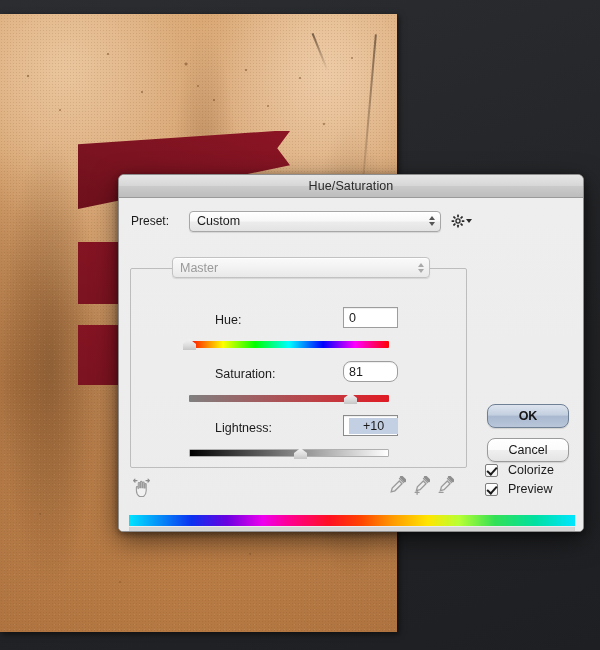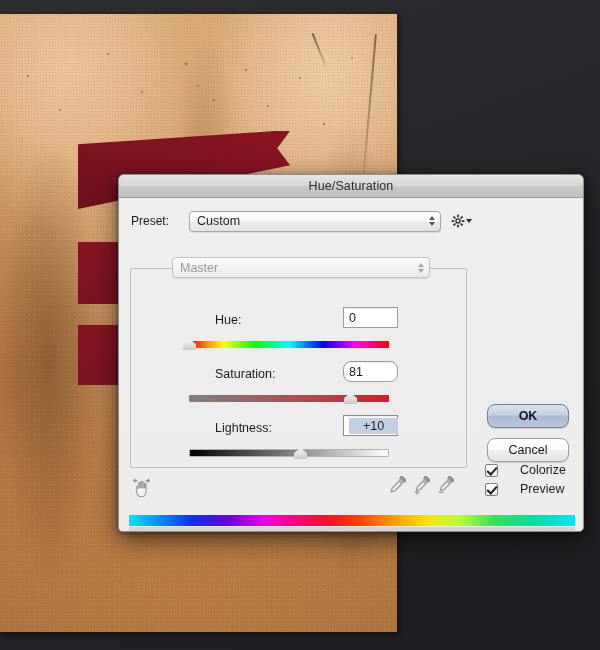--- a/index.html
+++ b/index.html
@@ -309,21 +309,21 @@
     top: 278px;
   }
   #eyedrop-1 { left: 269px; }
   #eyedrop-2 { left: 293px; }
   #eyedrop-3 { left: 317px; }
 
   
   .checkrow {
     position: absolute;
     left: 366px;
-    display: flex; align-items: center; gap: 22px;
+    display: flex; align-items: center; gap: 10px;
     font-size: 12.5px;
   }
   #colorize-row { top: 265px; }
   #preview-row  { top: 284px; }
   .checkbox {
     width: 13px; height: 13px;
     border: 1px solid #7d7d7d;
     border-radius: 2px;
     background: linear-gradient(180deg, #ffffff 0%, #f0f0f0 100%);
     position: relative;

